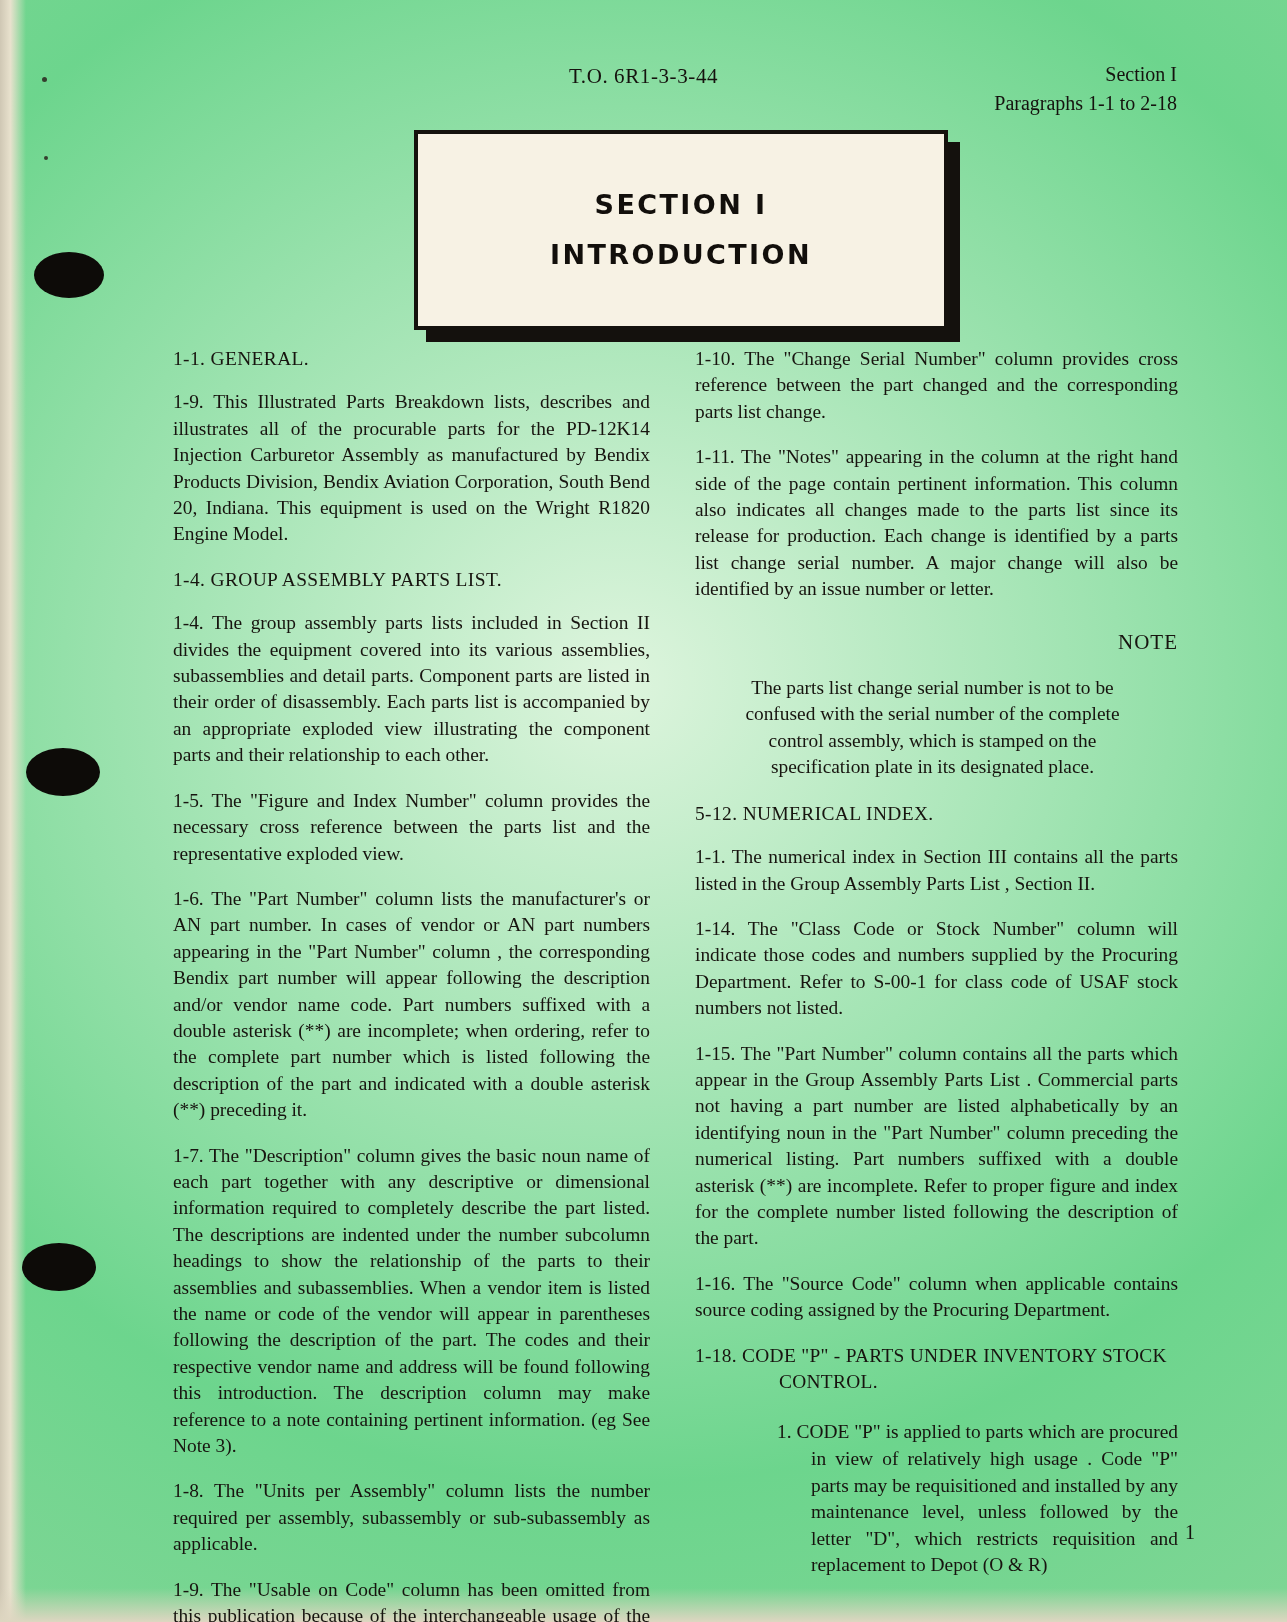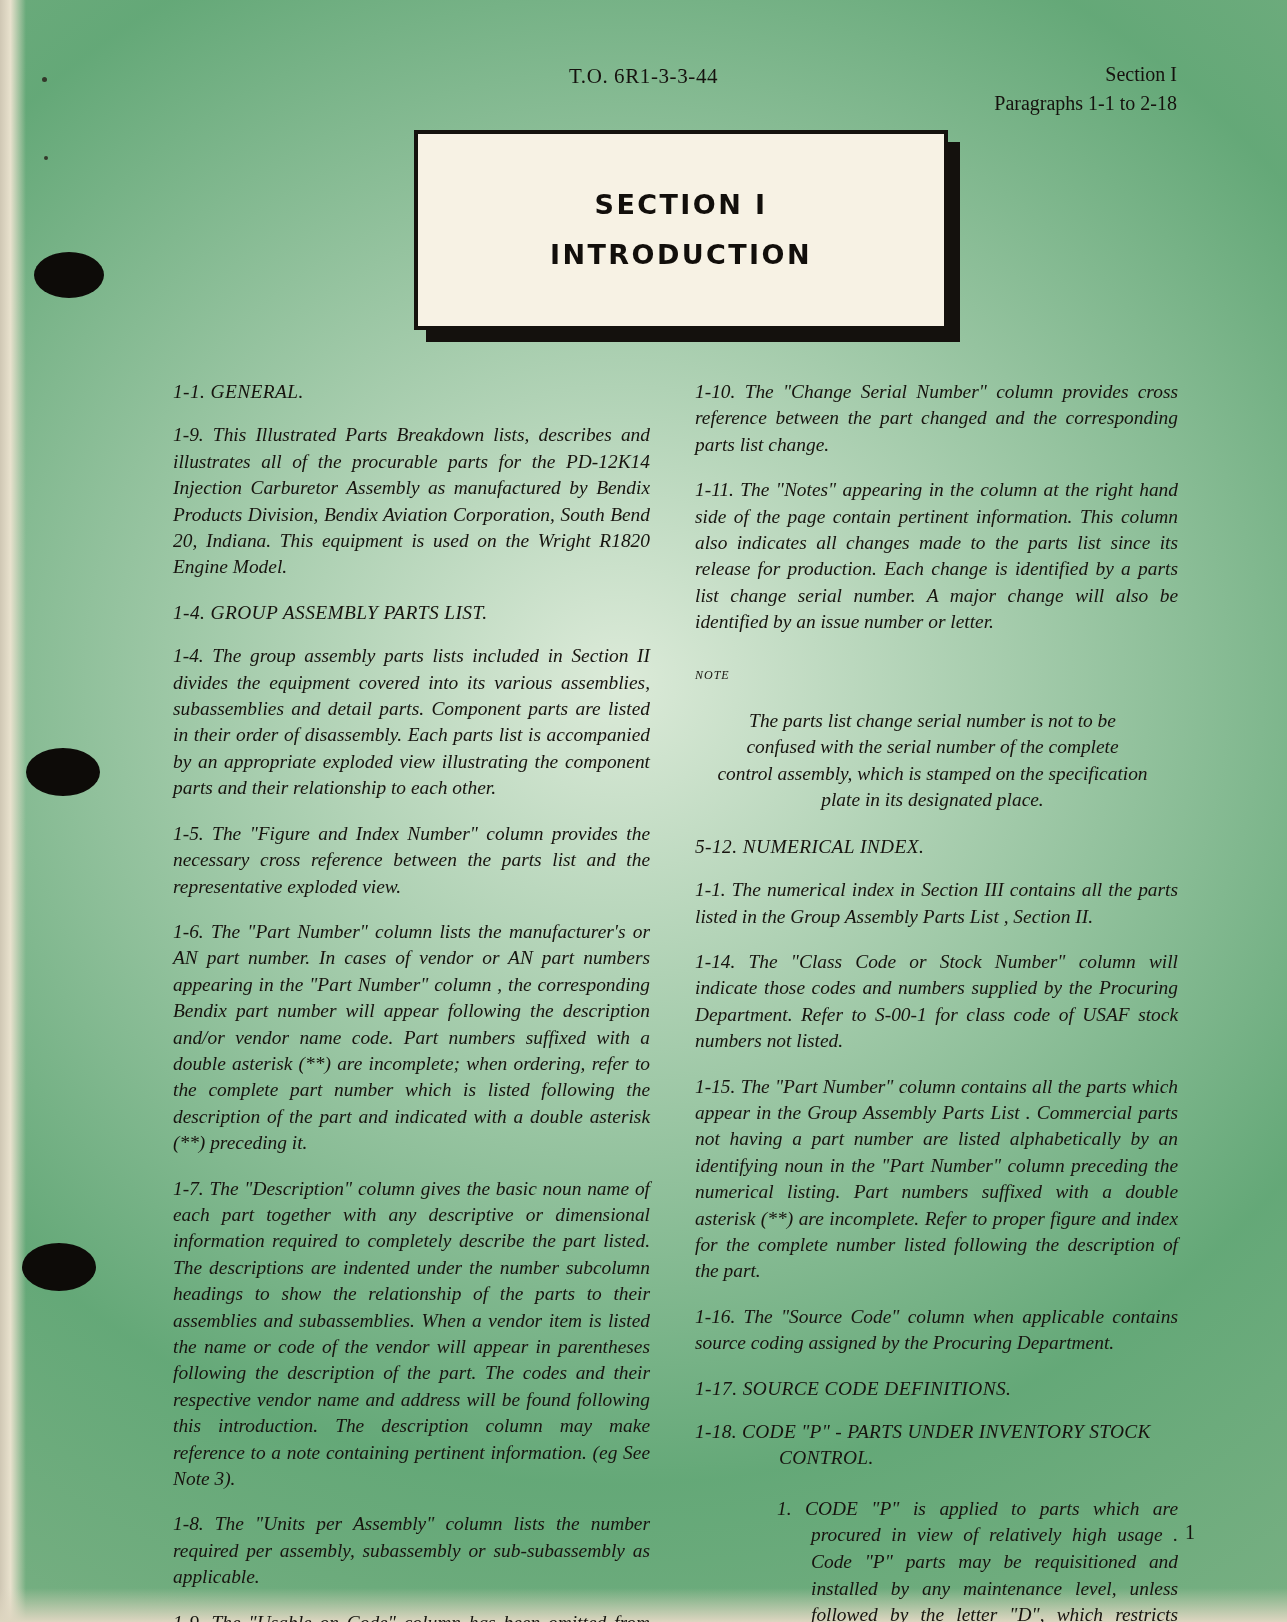--- a/index.html
+++ b/index.html
@@ -8,21 +8,21 @@
     padding: 0;
     background: #ffffff;
   }
   body {
     font-family: "Liberation Serif", "DejaVu Serif", serif;
   }
   .page {
     position: relative;
     width: 1287px;
     height: 1622px;
-    background: #15803d;
+    background: #22c55e;
     overflow: hidden;
   }
   
   .paper-tint {
     position: absolute;
     inset: 0;
     background:
       radial-gradient(ellipse 120% 90% at 48% 42%, rgba(255,253,244,0.85) 0%, rgba(248,243,229,0.35) 55%, rgba(236,228,207,0.55) 100%);
     pointer-events: none;
   }
@@ -124,25 +124,24 @@
     font-size: 27px;
     letter-spacing: 2.4px;
     color: #120f0b;
     line-height: 46px;
   }
   .section-box .line.first { margin-bottom: 4px; }
 
   
   .columns {
     position: absolute;
-    top: 379px;
+    top: 346px;
     left: 0;
     width: 100%;
     height: 1180px;
-    font-style: italic;
   }
   .col {
     position: absolute;
     top: 0;
     width: 477px;
     font-size: 19.4px;
     line-height: 26.4px;
     color: #17140f;
     text-align: justify;
     text-justify: inter-word;
@@ -162,22 +161,22 @@
   }
   .para.heading-hang {
     padding-left: 84px;
     text-indent: -84px;
     letter-spacing: 0.3px;
     text-align: left;
   }
 
   
   .note-title {
-    text-align: left;
-    font-size: 12px;
+    text-align: right;
+    font-size: 21px;
     letter-spacing: 1px;
     margin: 26px 0 20px 0;
     color: #17140f;
   }
   .note-body {
     margin: 0 0 20px 0;
     padding: 0 30px 0 22px;
     text-align: center;
     line-height: 26.4px;
   }
@@ -250,21 +249,20 @@
       <p class="para">1-11.  The "Notes" appearing in the column at the right hand side of the page contain pertinent information.  This column also indicates all changes made to the parts list since its release for production.  Each change is identified by a parts list change serial number.  A major change will also be identified by an issue number or letter.</p>
 
       <div class="note-title">NOTE</div>
       <p class="note-body">The parts list change serial number is not to be confused with the serial number of the complete control assembly, which is stamped on the specification plate in its designated place.</p>
 
       <p class="para heading">5-12.  NUMERICAL INDEX.</p>
       <p class="para">1-1.  The numerical index in Section III contains all the parts listed in the Group Assembly Parts List , Section II.</p>
       <p class="para">1-14.  The "Class Code or Stock Number" column will indicate those codes and numbers supplied by the Procuring Department.  Refer to S-00-1 for class code of USAF stock numbers not listed.</p>
       <p class="para">1-15.  The "Part Number" column contains all the parts which appear in the Group Assembly Parts List . Commercial parts not having a part number are listed alphabetically by an identifying noun in the "Part Number" column preceding the numerical listing.  Part numbers suffixed with a double asterisk (**) are incomplete.  Refer to proper figure and index for the complete number  listed following the description of the part.</p>
       <p class="para">1-16.  The "Source Code" column when applicable contains source coding assigned by the Procuring Department.</p>
-      <p class="para heading">1-17.  SOURCE CODE DEFINITIONS.</p>
       <p class="para heading-hang">1-18.  CODE "P"  -  PARTS UNDER INVENTORY STOCK CONTROL.</p>
       <p class="subitem">1.  CODE "P" is applied to parts which are procured in view of relatively high usage . Code "P" parts may be requisitioned  and installed by any maintenance level, unless followed by the letter "D", which restricts requisition and replacement to Depot (O &amp; R)</p>
     </div>
 
   </div>
 
   <div class="folio">1</div>
 
 </div>
 

